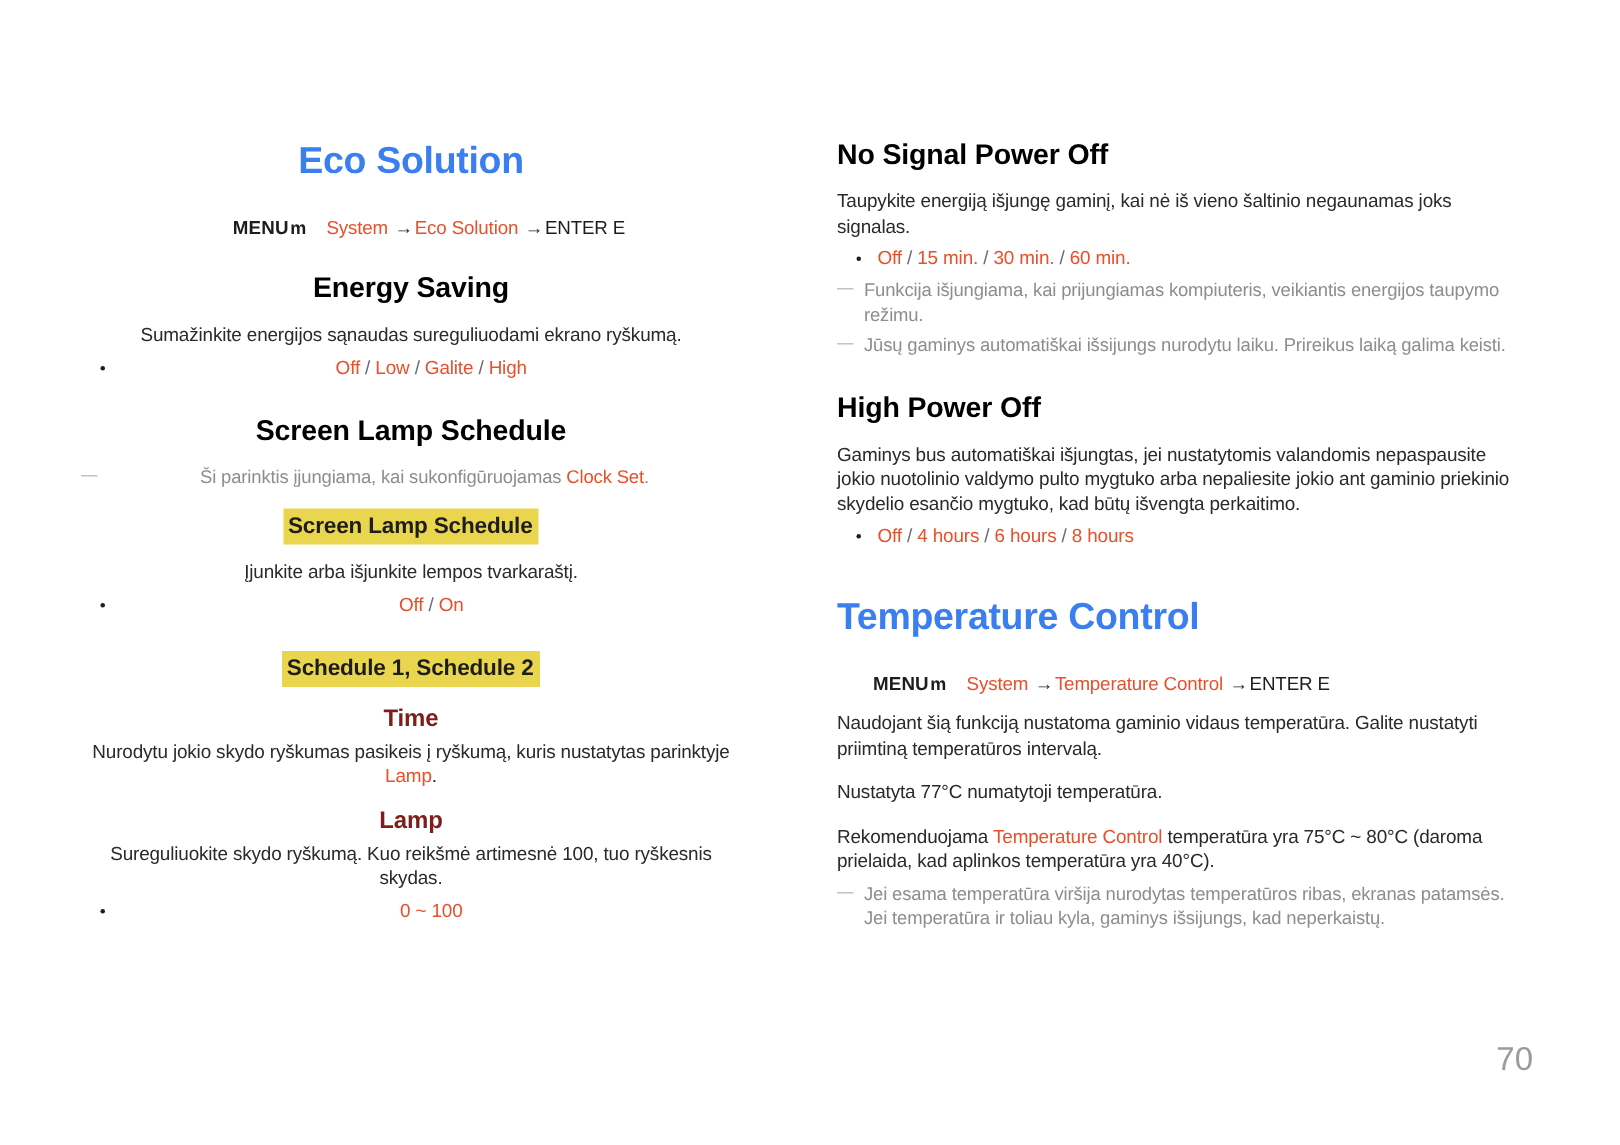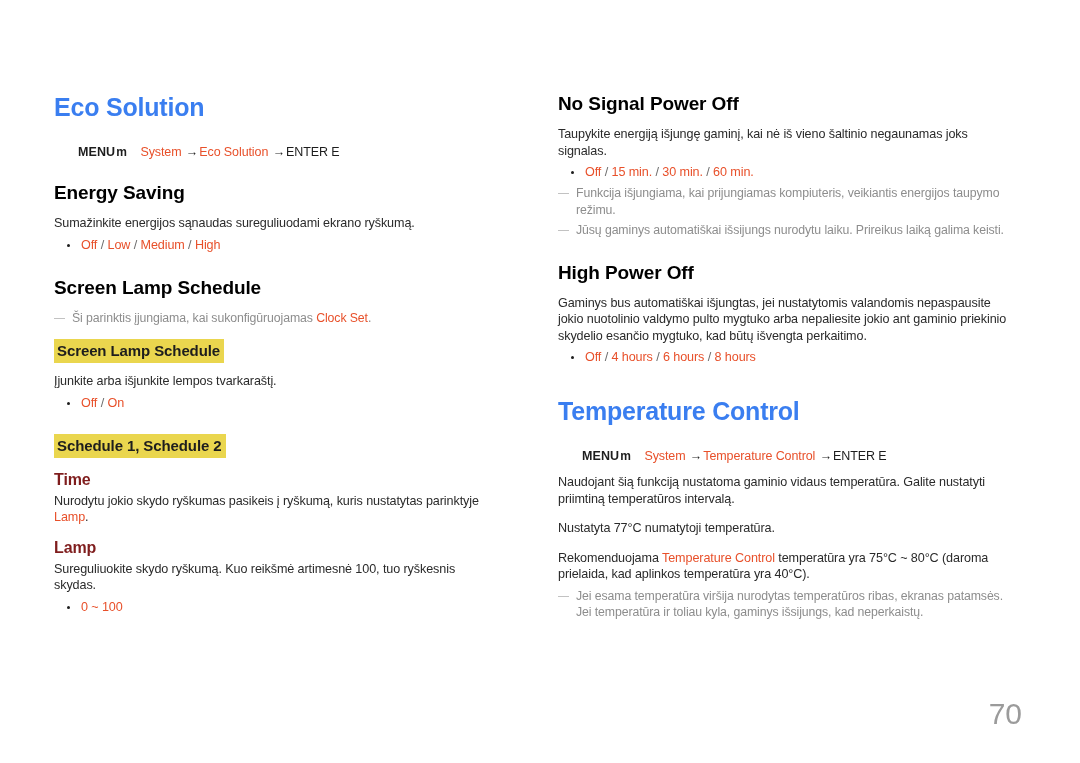--- a/index.html
+++ b/index.html
@@ -21,21 +21,21 @@
     position: absolute;
     left: 0; top: 0;
     width: 1080px;
     height: 763px;
   }
 
   .col {
     position: absolute;
     top: 92px;
   }
-  .col-left  { left: 54px;  width: 440px; }
+  .col-left  { left: 54px;  width: 440px; text-align: center; }
   .col-right { left: 558px; width: 460px; }
 
   
   h1.chapter {
     font-size: 25px;
     line-height: 30px;
     font-weight: 600;
     color: #3a7ef0;
     margin: 0 0 0 0;
     letter-spacing: -0.2px;
@@ -150,22 +150,22 @@
   .s-para-gap     { height: 5px; }
   .s-block-gap    { height: 22px; }
   .s-sub-gap      { height: 13px; }
   .s-note-gap     { height: 4px; }
   .s-small        { height: 8px; }
 
   
   .pagenum {
     position: absolute;
     right: 58px;
-    bottom: 36px;
-    font-size: 30px;
+    bottom: 44px;
+    font-size: 22px;
     line-height: 26px;
     color: #9b9b9b;
     font-weight: 400;
   }
 </style>
 </head>
 <body>
 
 <div class="page">
 
@@ -186,21 +186,21 @@
     <h2 class="section">Energy Saving</h2>
 
     <div class="s-head-gap"></div>
 
     <p class="body">Sumažinkite energijos sąnaudas sureguliuodami ekrano ryškumą.</p>
 
     <div class="s-para-gap"></div>
 
     <ul class="opts">
       <li>
-        <span>Off</span><span class="sep"> / </span><span>Low</span><span class="sep"> / </span><span>Medium</span><span class="sep"> / </span><span>High</span>
+        <span>Off</span><span class="sep"> / </span><span>Low</span><span class="sep"> / </span><span>Galite</span><span class="sep"> / </span><span>High</span>
       </li>
     </ul>
 
     <div class="s-block-gap"></div>
 
     <h2 class="section">Screen Lamp Schedule</h2>
 
     <div class="s-head-gap"></div>
 
     <div class="note">

